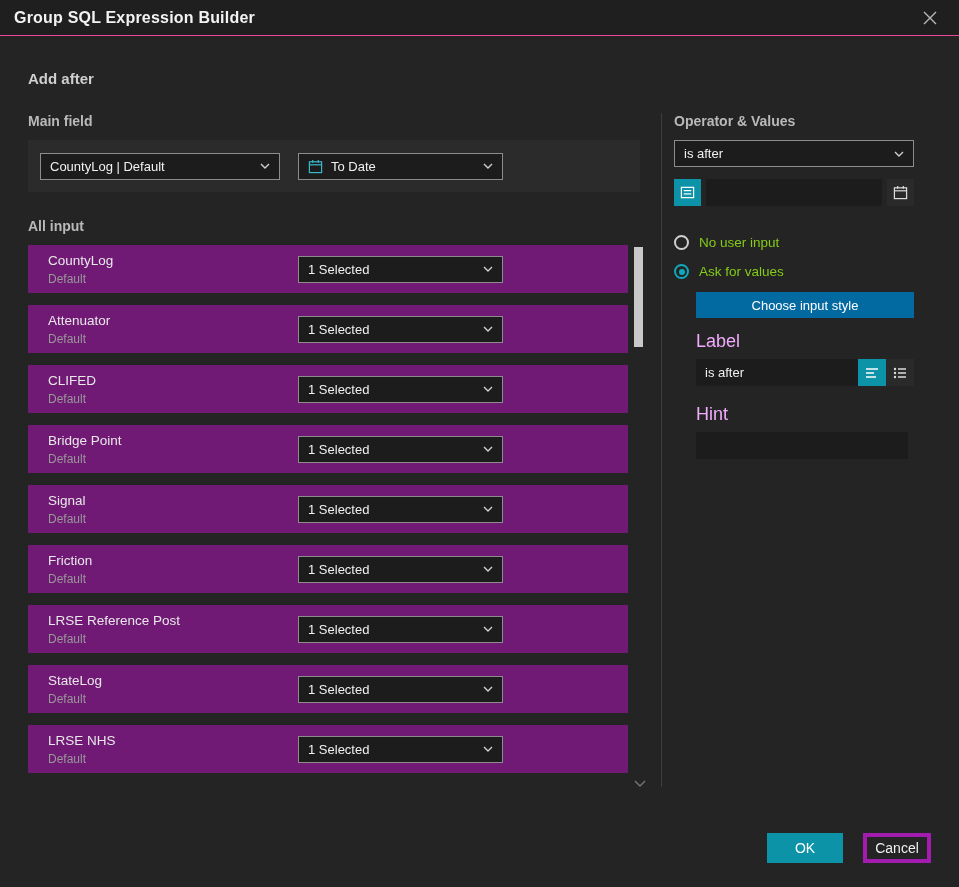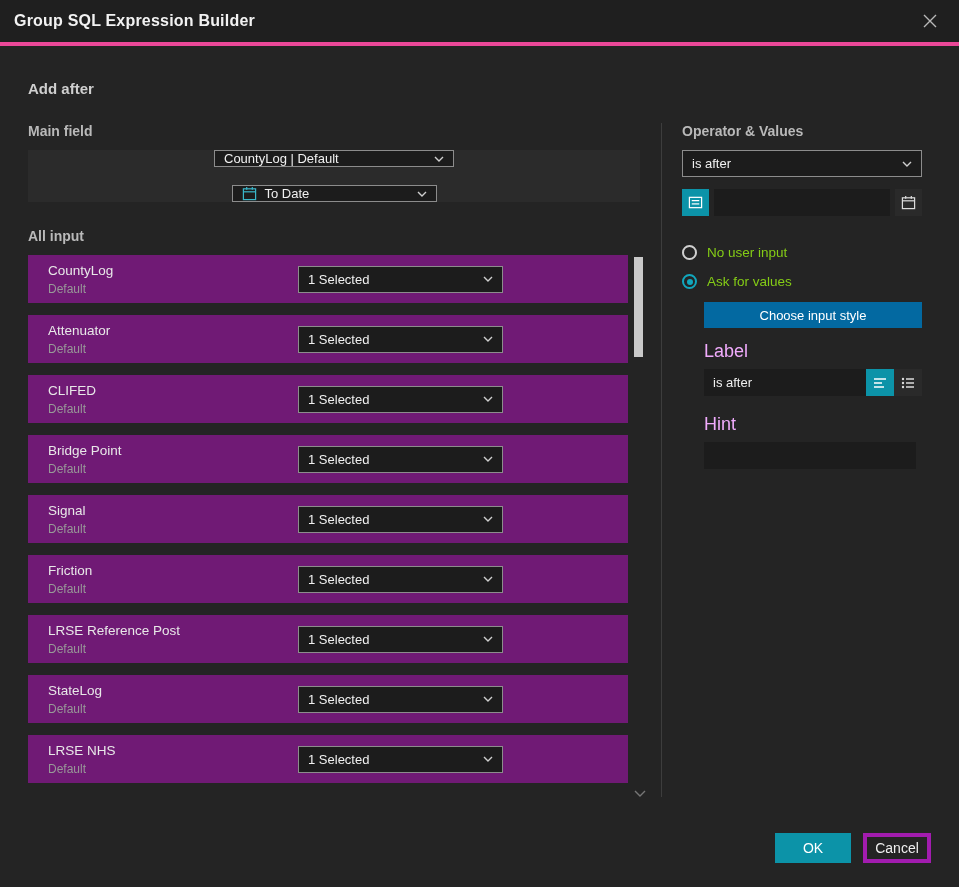--- a/index.html
+++ b/index.html
@@ -6,54 +6,54 @@
   html,body { width:959px; height:887px; }
   body {
     background:#242424;
     font-family:"Liberation Sans", sans-serif;
     color:#e6e6e6;
     position:relative;
     overflow:hidden;
   }
   
   .dlg-header {
-    height:46px; background:#1f1f1f; border-bottom:4px solid #ec4899;
+    height:36px; background:#1f1f1f; border-bottom:1px solid #ec4899;
     display:flex; align-items:center; justify-content:space-between;
     padding:0 16px 0 14px;
   }
   .dlg-title { font-size:16px; font-weight:bold; color:#f2f2f2; letter-spacing:.2px; }
   .close-btn { background:none; border:none; cursor:pointer; padding:4px; line-height:0; }
 
   
   .content { padding:0 28px; }
   .add-fields-h { margin-top:34px; font-size:15px; font-weight:bold; color:#cfcfcf; }
   .columns { display:flex; margin-top:26px; }
   .left-col { width:612px; }
   .v-divider { width:1px; background:#3d3d3d; margin-left:21px; align-self:stretch; }
-  .right-col { margin-left:20px; width:240px; }
+  .right-col { margin-left:12px; width:240px; }
 
   .section-label { font-size:14px; font-weight:bold; color:#b9b9b9; }
 
   
   .select {
     height:27px; background:#1c1c1c; border:1px solid #8c8c8c;
     display:flex; align-items:center; gap:8px; padding:0 9px;
     font-size:13px; color:#f0f0f0; cursor:pointer; white-space:nowrap;
   }
   .select .chev { margin-left:auto; line-height:0; }
   .txt-input {
     height:27px; background:#1c1c1c; border:1px solid #2e2e2e;
     color:#f0f0f0; font-size:13px; padding:0 8px;
     font-family:"Liberation Sans", sans-serif; outline:none;
   }
 
   
   .main-panel {
     margin-top:11px; height:52px; background:#2b2b2b;
-    display:flex; align-items:center; gap:18px; padding:0 12px;flex-direction:column;
+    display:flex; align-items:center; gap:18px; padding:0 12px;
   }
   .main-field-select { width:240px; }
   .date-select { width:205px; }
 
   
   .all-fields-h { margin-top:26px; }
   .fields-wrap { position:relative; margin-top:11px; padding-bottom:2px; }
   .field-row {
     width:600px; height:48px; background:#701a75; margin-bottom:12px;
     display:flex; align-items:center; padding:0 12px 0 20px;
@@ -99,21 +99,21 @@
     font-size:13px; font-family:"Liberation Sans", sans-serif; cursor:pointer;
   }
   .cap { font-size:18px; color:#f0abfc; margin-top:13px; }
   .label-row { display:flex; margin-top:7px; }
   .label-input { flex:1; min-width:0; border-color:#1c1c1c; }
   .style-btn { width:28px; height:27px; }
   .hint-cap { margin-top:18px; }
   .hint-input { width:212px; margin-top:7px; border-color:#1c1c1c; }
 
   
-  .footer { position:absolute; right:28px; bottom:24px; display:flex; gap:12px; }
+  .footer { position:absolute; right:28px; bottom:24px; display:flex; gap:20px; }
   .ok-btn {
     width:76px; height:30px; background:#0c93a8; border:none; color:#ffffff;
     font-size:14px; font-family:"Liberation Sans", sans-serif; cursor:pointer;
   }
   .cancel-btn {
     width:68px; height:30px; background:transparent; border:4px solid #a21caf;
     color:#efefef; font-size:14px; font-family:"Liberation Sans", sans-serif; cursor:pointer;
   }
   svg { display:block; }
 </style>

